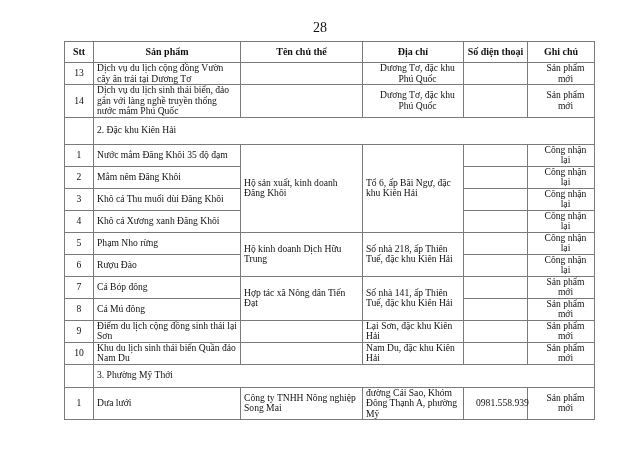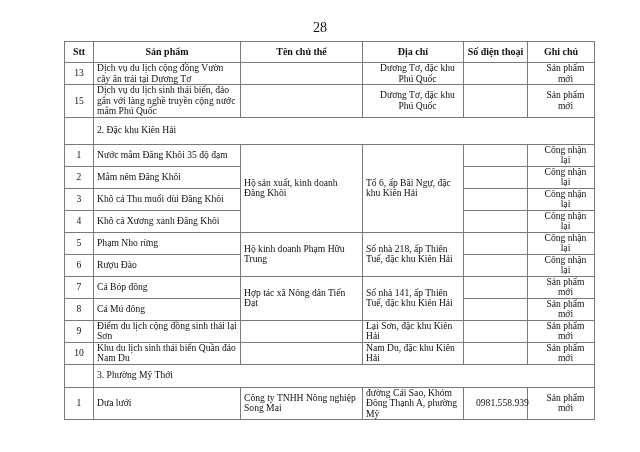--- a/index.html
+++ b/index.html
@@ -47,22 +47,22 @@
 
   <tr class="r13">
     <td class="stt">13</td>
     <td>Dịch vụ du lịch cộng đồng Vườn cây ăn trái tại Dương Tơ</td>
     <td></td>
     <td class="c">Dương Tơ, đặc khu Phú Quốc</td>
     <td></td>
     <td class="c">Sản phẩm mới</td>
   </tr>
   <tr class="r14">
-    <td class="stt">15</td>
-    <td>Dịch vụ du lịch sinh thái biển, đảo gắn với làng nghề truyền cộng nước mắm Phú Quốc</td>
+    <td class="stt">14</td>
+    <td>Dịch vụ du lịch sinh thái biển, đảo gắn với làng nghề truyền thống nước mắm Phú Quốc</td>
     <td></td>
     <td class="c">Dương Tơ, đặc khu Phú Quốc</td>
     <td></td>
     <td class="c">Sản phẩm mới</td>
   </tr>
 
   <tr class="rsec section">
     <td></td>
     <td colspan="5">2. Đặc khu Kiên Hải</td>
   </tr>
@@ -90,21 +90,21 @@
   <tr class="r1">
     <td class="stt">4</td>
     <td>Khô cá Xương xanh Đăng Khôi</td>
     <td></td>
     <td class="c">Công nhận lại</td>
   </tr>
 
   <tr class="r1">
     <td class="stt">5</td>
     <td>Phạm Nho rừng</td>
-    <td rowspan="2">Hộ kinh doanh Phạm Hữu Trung</td>
+    <td rowspan="2">Hộ kinh doanh Dịch Hữu Trung</td>
     <td rowspan="2">Số nhà 218, ấp Thiên Tuế, đặc khu Kiên Hải</td>
     <td></td>
     <td class="c">Công nhận lại</td>
   </tr>
   <tr class="r1">
     <td class="stt">6</td>
     <td>Rượu Đào</td>
     <td></td>
     <td class="c">Công nhận lại</td>
   </tr>

